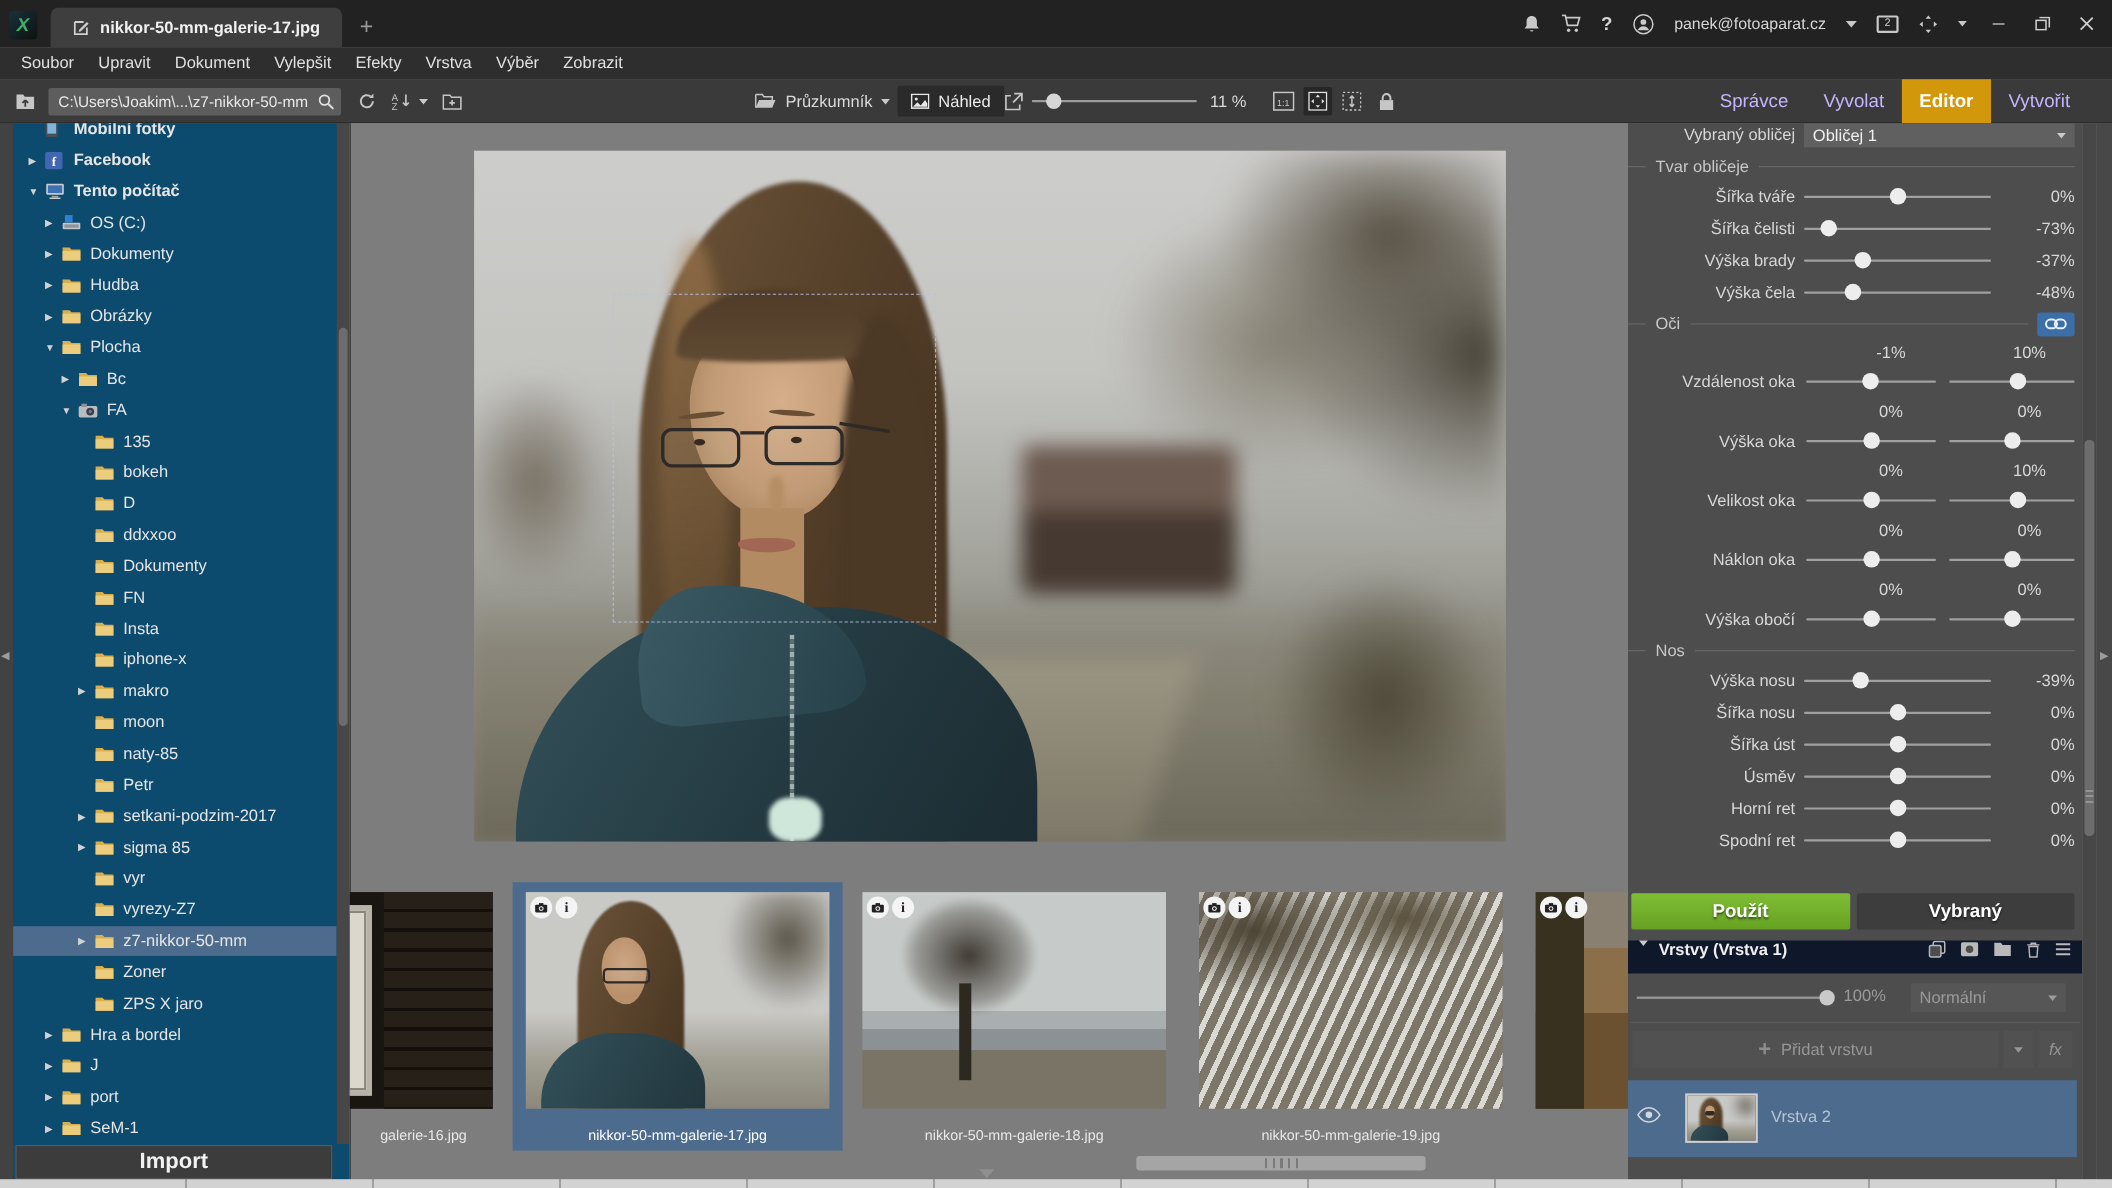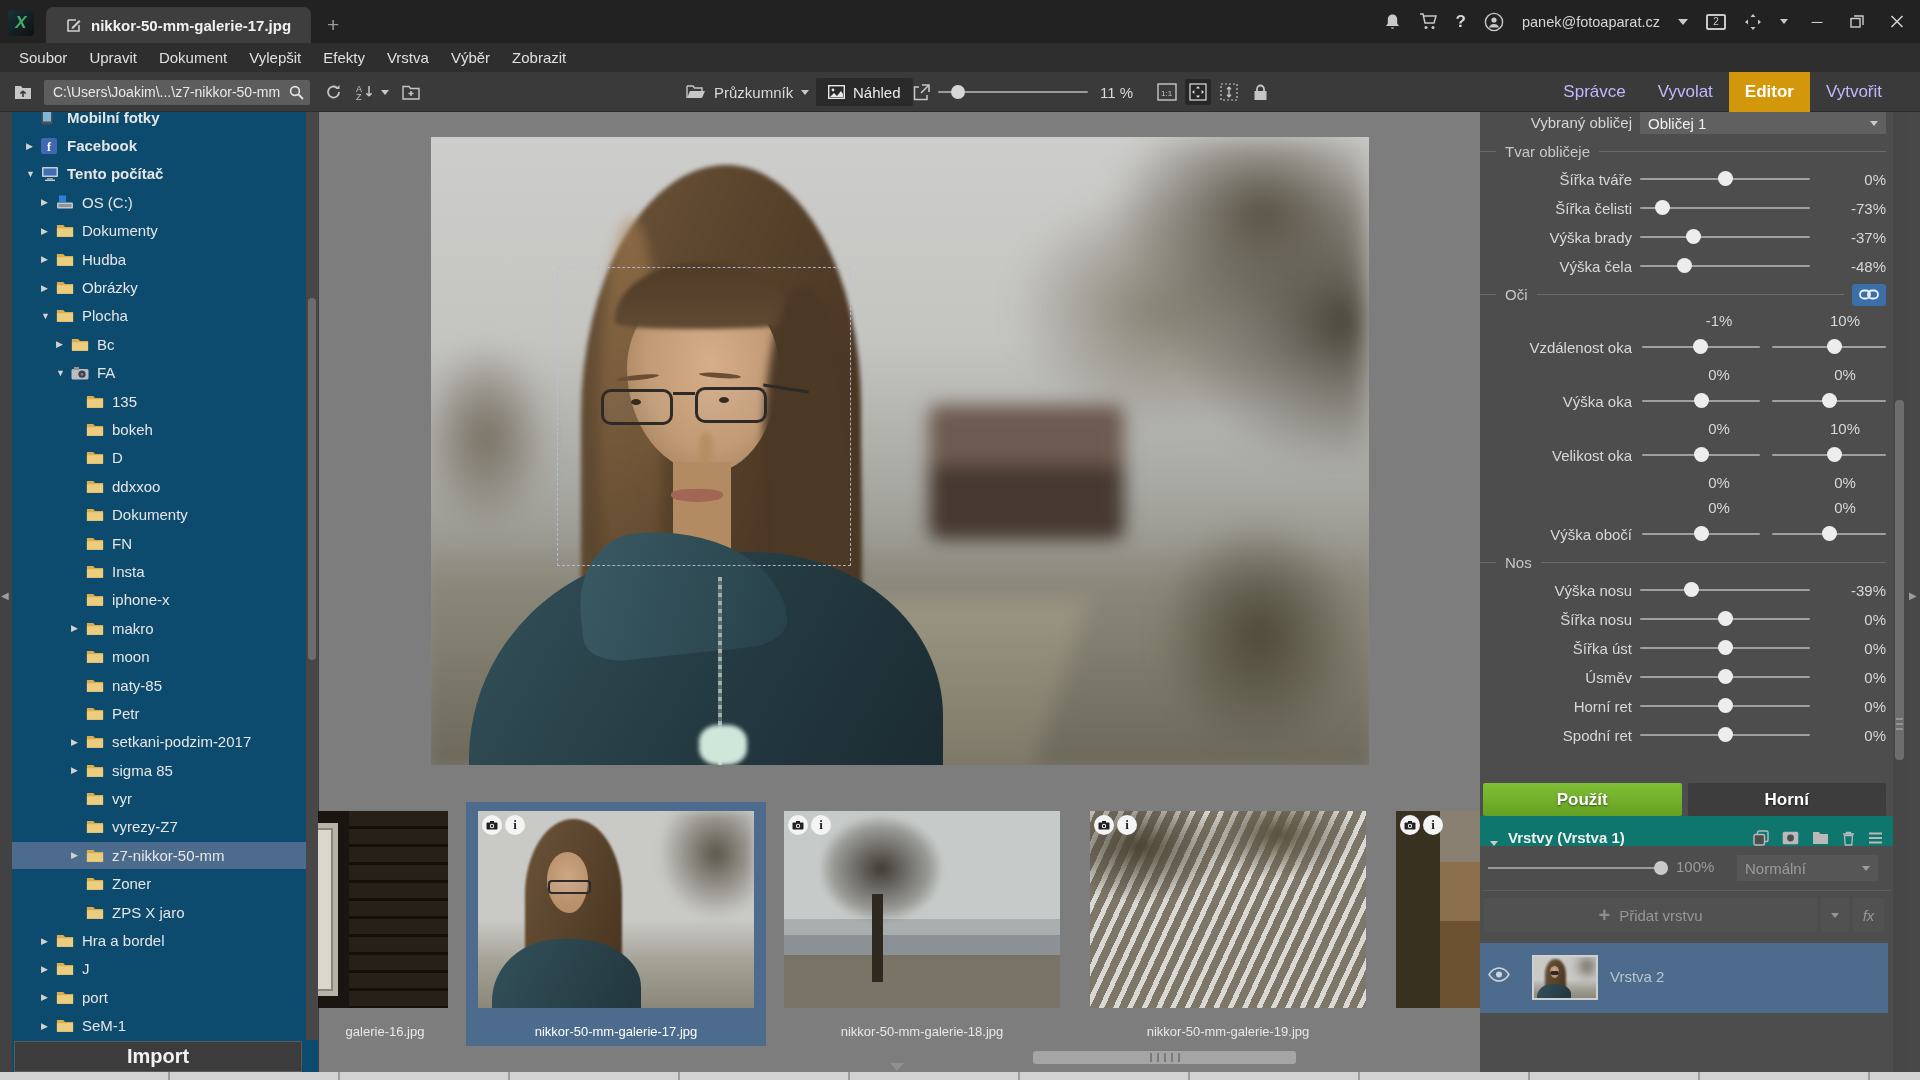--- a/index.html
+++ b/index.html
@@ -120,21 +120,21 @@
 .fp-track.d1{left:162px;width:118px}
 .fp-track.d2{left:292px;width:114px}
 .fp-thumb{position:absolute;top:-7px;width:15px;height:15px;margin-left:-7.5px;border-radius:50%;background:#ededed}
 .fp-val{position:absolute;right:7px;top:0;width:70px;line-height:29px;text-align:right;color:#d8d8d8}
 .fp-vals{height:25px;position:relative;color:#d8d8d8}
 .fp-vals .v1{position:absolute;left:180px;width:118px;text-align:center;line-height:25px}
 .fp-vals .v2{position:absolute;left:300px;width:130px;text-align:center;line-height:25px}
 .fp-actions{margin-top:33px;height:33px;display:flex;gap:6px;padding:0 7px 0 3px}
 .btn-apply{flex:1;background:linear-gradient(180deg,#7fbe35,#66a122);color:#fff;font-weight:bold;font-size:17px;display:flex;align-items:center;justify-content:center;text-shadow:0 1px 2px rgba(0,0,0,.55);border-radius:2px}
 .btn-cancel{flex:1;background:#3d3d3d;color:#fff;font-weight:bold;font-size:17px;display:flex;align-items:center;justify-content:center;text-shadow:0 1px 2px rgba(0,0,0,.55);border-radius:2px}
-.lay-head{height:30px;background:#0f766e;display:flex;align-items:flex-end;padding:0 10px;color:#f0f0f0;font-weight:bold}
+.lay-head{margin-top:10px;height:30px;background:#0f172a;display:flex;align-items:flex-start;padding:0 10px;color:#f0f0f0;font-weight:bold}
 .lay-head .caret{margin-right:10px}
 .lay-icons{margin-left:auto;display:flex;gap:13px;align-items:center}
 .lay-op{height:44px;position:relative}
 .lay-op .trk{position:absolute;left:8px;top:21px;width:173px;height:2px;background:#9a9a9a}
 .lay-op .knob{position:absolute;left:166px;top:-6px;width:14px;height:14px;border-radius:50%;background:#c9c9c9}
 .lay-op .pct{position:absolute;left:196px;top:12px;color:#9b9b9b}
 .lay-sel{position:absolute;left:257px;top:9px;width:141px;height:26px;background:#565656;color:#9b9b9b;display:flex;align-items:center;padding:0 8px}
 .lay-sel .caret{margin-left:auto;border-top-color:#9b9b9b}
 .lay-div{border-top:1px solid #5c5c5c;margin:0 2px}
 .lay-add{height:46px;position:relative}
@@ -875,20 +875,29 @@
           <span class="fp-thumb" style="left:50%"></span>
         </span>
         <span class="fp-track d2">
           <span class="fp-thumb" style="left:55%"></span>
         </span>
       </div>
       <div class="fp-vals">
         <span class="v1">0%</span>
         <span class="v2">0%</span>
       </div>
+      <div class="fp-row">
+        <span class="fp-label">Náklon oka</span>
+        <span class="fp-track d1">
+          <span class="fp-thumb" style="left:50%"></span>
+        </span>
+        <span class="fp-track d2">
+          <span class="fp-thumb" style="left:50%"></span>
+        </span>
+      </div>
       <div class="fp-vals">
         <span class="v1">0%</span>
         <span class="v2">0%</span>
       </div>
       <div class="fp-row">
         <span class="fp-label">Výška obočí</span>
         <span class="fp-track d1">
           <span class="fp-thumb" style="left:50%"></span>
         </span>
         <span class="fp-track d2">
@@ -938,21 +947,21 @@
       <div class="fp-row">
       <span class="fp-label">Spodní ret</span>
       <span class="fp-track single">
           <span class="fp-thumb" style="left:50%"></span>
         </span>
       <span class="fp-val">0%</span>
     </div>
     </div>
   <div class="fp-actions">
     <div class="btn-apply">Použít</div>
-    <div class="btn-cancel">Horní</div>
+    <div class="btn-cancel">Vybraný</div>
   </div>
   <div class="lay-head">
     <span class="caret sm"></span>
     <span>Vrstvy (Vrstva 1)</span>
     <span class="lay-icons">
       <svg width="16" height="16" viewBox="0 0 16 16">
           <rect x="4.5" y="1" width="10.5" height="10.5" rx="1.5" stroke="#b9b9b9" stroke-width="1.4" fill="none"></rect>
           <rect x="1" y="4.5" width="10.5" height="10.5" rx="1.5" stroke="#b9b9b9" stroke-width="1.4" fill="#4d4d4d"></rect>
         </svg>
       <svg width="17" height="14" viewBox="0 0 17 14">

